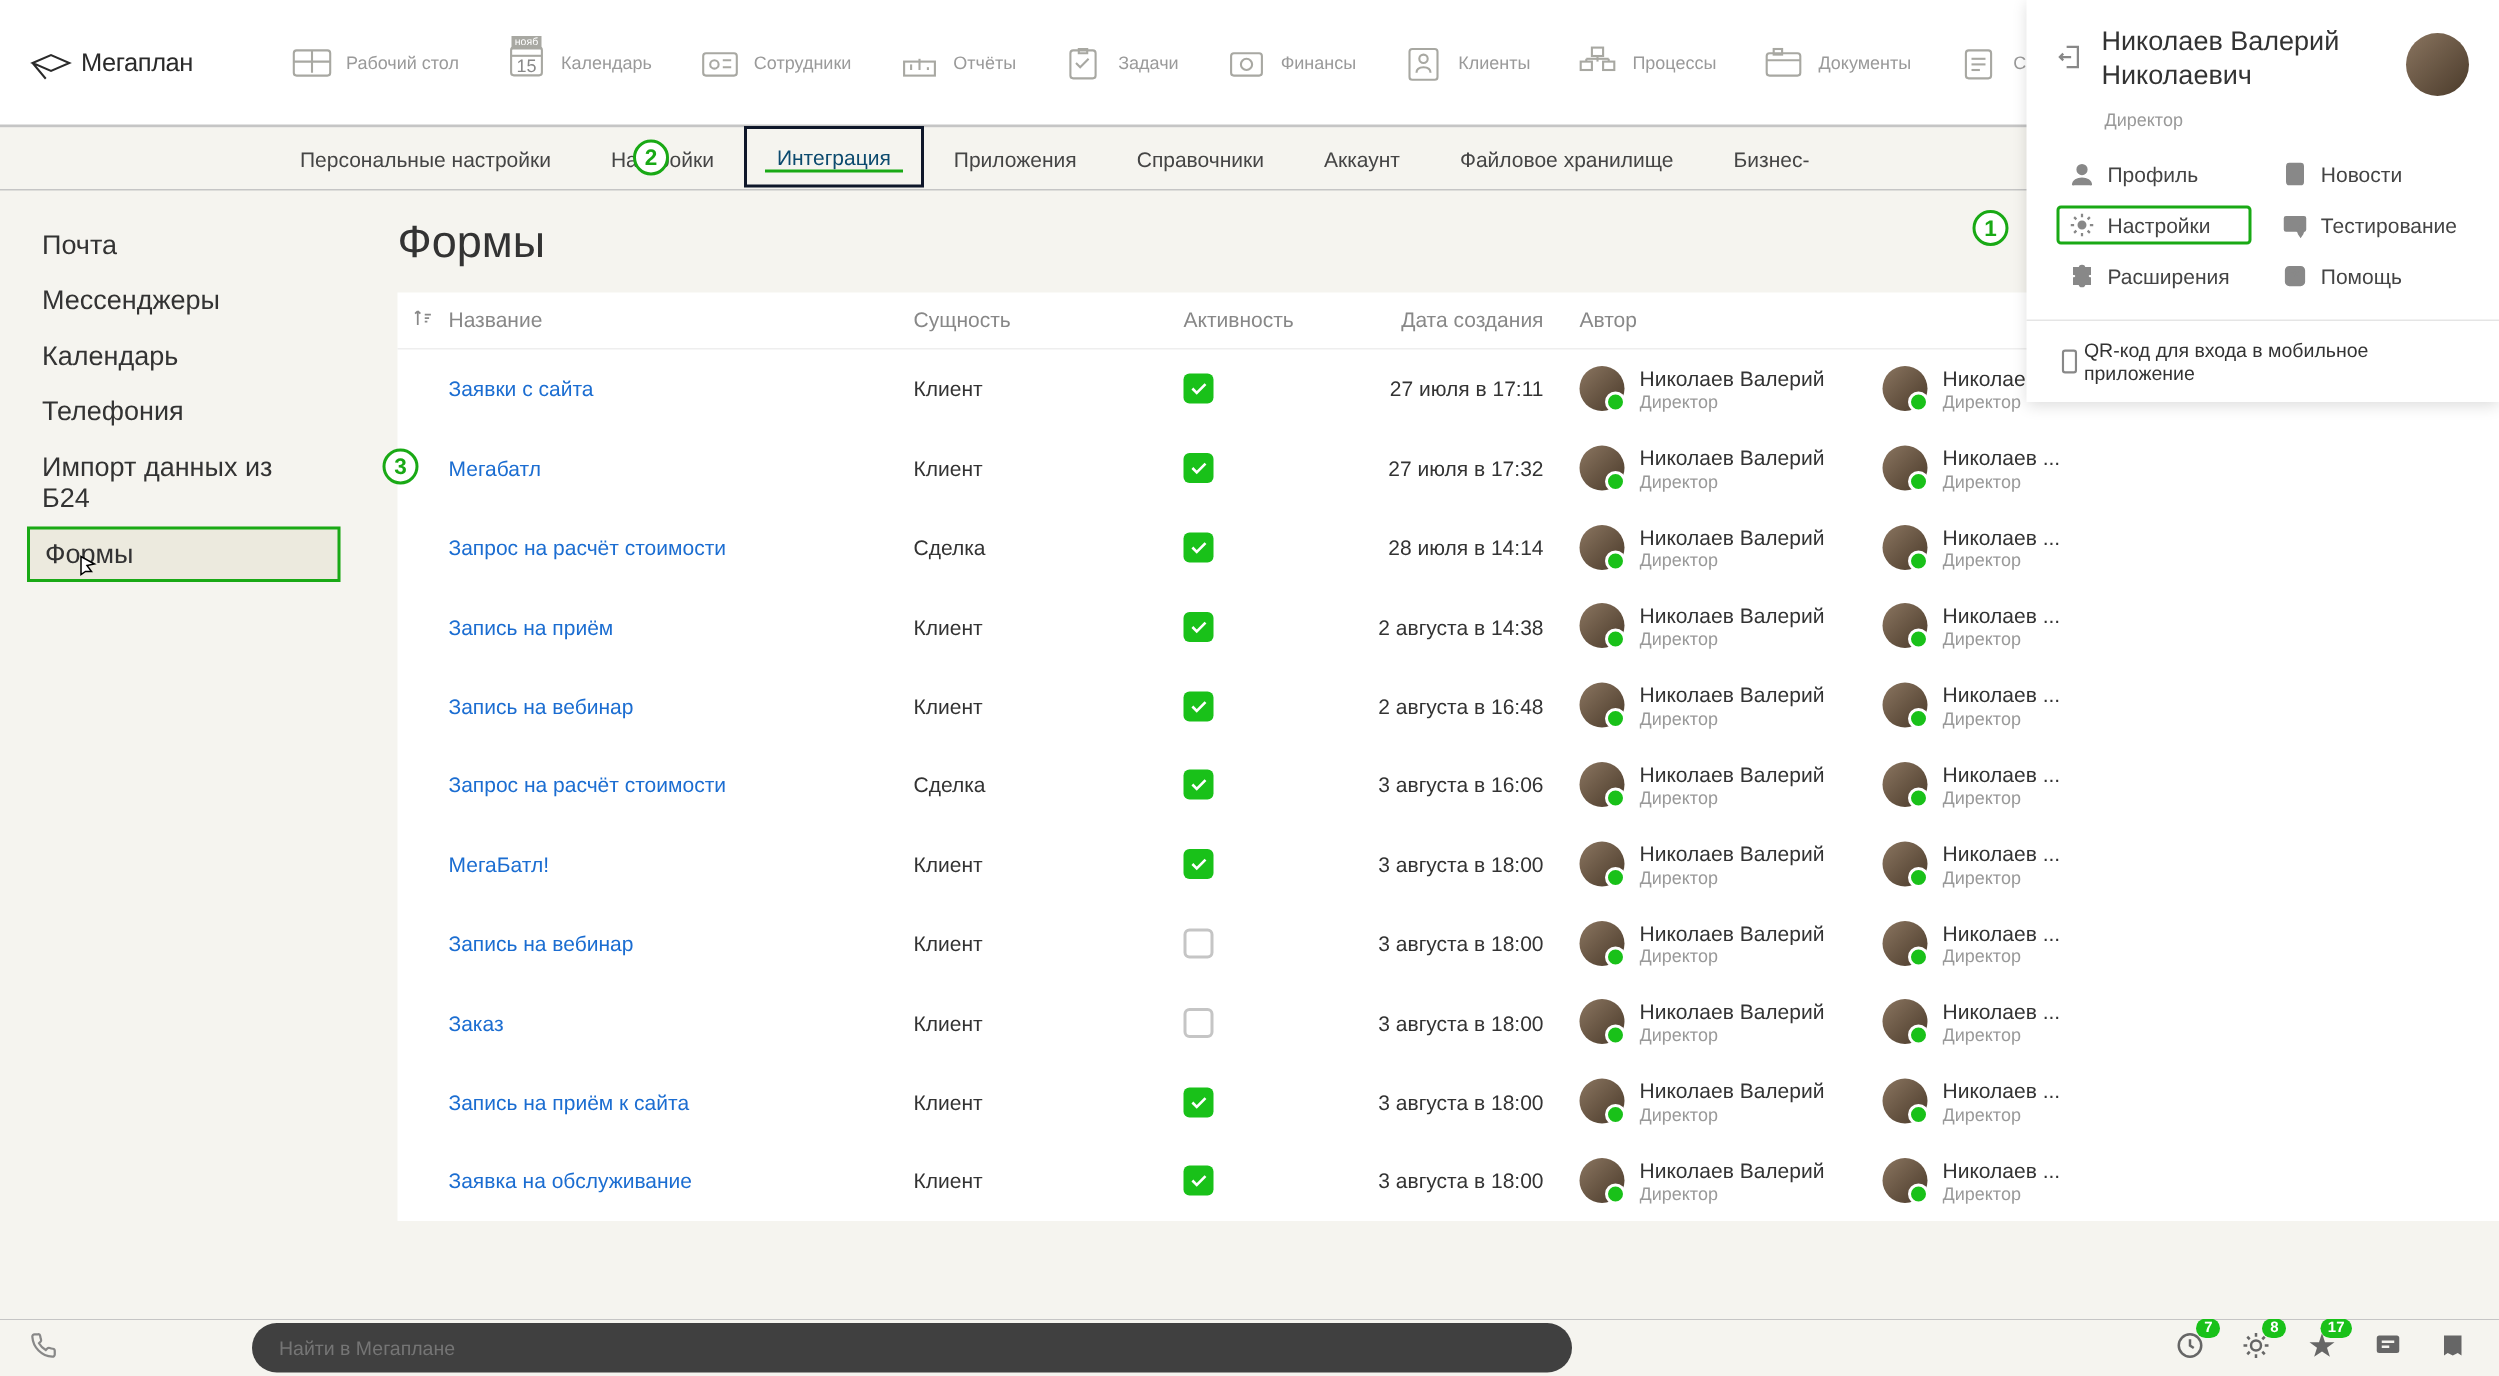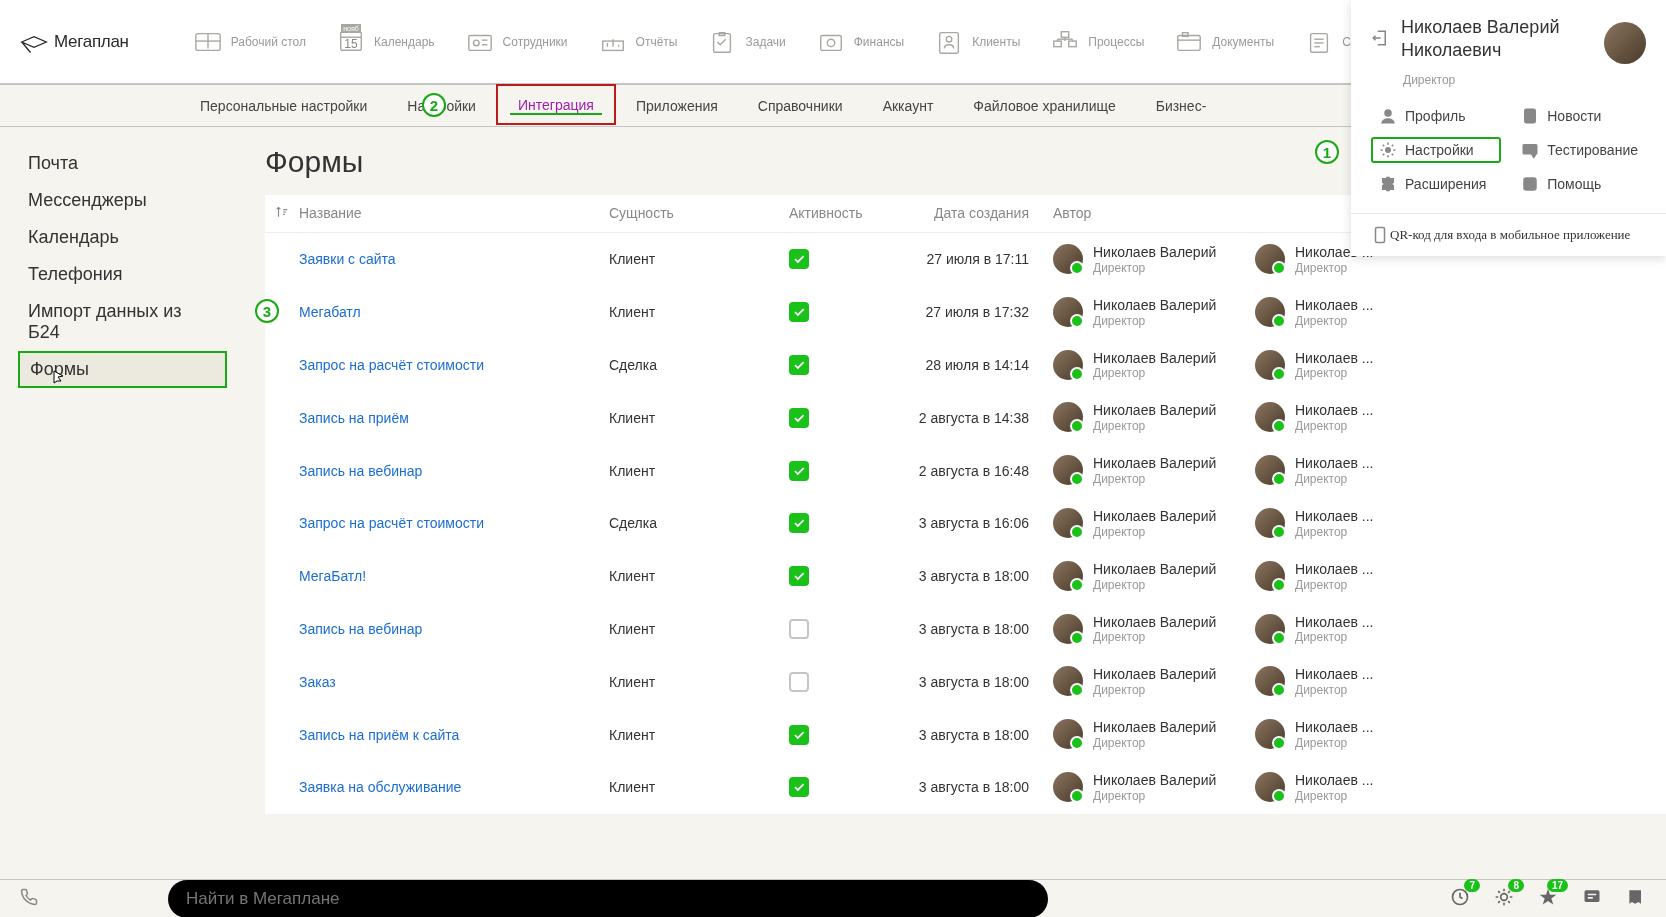--- a/index.html
+++ b/index.html
@@ -20,29 +20,29 @@
   .profile-dropdown { position: absolute; right: 0; top: 0; width: 315px; background: #fff; box-shadow: 0 2px 10px rgba(0,0,0,0.15); z-index: 100; }
   .profile-header { display: flex; align-items: center; padding: 16px 20px 10px 20px; gap: 12px; }
   .profile-logout { color: #888; cursor: pointer; }
   .profile-name { flex: 1; font-size: 18px; font-weight: 400; line-height: 1.3; }
   .profile-role { padding: 0 20px 4px 52px; color: #999; font-size: 12px; }
   .profile-avatar { width: 42px; height: 42px; border-radius: 50%; background: linear-gradient(135deg,#8a7560,#4a3a2a); position: absolute; right: 20px; top: 22px; }
   .profile-menu { padding: 12px 20px 16px 20px; display: grid; grid-template-columns: 1fr 1fr; gap: 8px 12px; }
   .profile-menu-item { display: flex; align-items: center; gap: 8px; padding: 4px 8px; cursor: pointer; color: #444; border-radius: 3px; font-size: 14px; }
   .profile-menu-item.highlighted { border: 2px solid #19a915; padding: 2px 6px; }
   .profile-menu-item svg { width: 18px; height: 18px; fill: #888; }
-  .profile-qr { border-top: 1px solid #e5e5e5; padding: 12px 20px; display: flex; align-items: center; gap: 1px; cursor: pointer; font-size: 13px; font-family: Liberation Serif, serif; }
+  .profile-qr { border-top: 1px solid #e5e5e5; padding: 12px 20px; display: flex; align-items: center; gap: 1px; cursor: pointer; font-size: 13px; }
   
   
   .callout { position: absolute; width: 24px; height: 24px; border: 2px solid #19a915; border-radius: 50%; background: #fff; display: flex; align-items: center; justify-content: center; font-weight: bold; color: #19a915; font-size: 15px; z-index: 50; }
   
   
   .subnav { background: #f5f4ef; display: flex; padding: 0 180px; border-bottom: 1px solid #c5c5c5; height: 42px; align-items: stretch; position: relative; }
   .subnav-item { padding: 0 20px; cursor: pointer; color: #454545; display: flex; align-items: center; font-size: 14px; }
-  .subnav-item.active { border: 2px solid #b91c1c; color: #a21caf; position: relative; top: -1px; background: #f5f4ef; }
+  .subnav-item.active { border: 2px solid #0f172a; color: #0c4a6e; position: relative; top: -1px; background: #f5f4ef; }
   .subnav-item.active::after { content: ''; position: absolute; left: 12px; right: 12px; bottom: 8px; height: 2px; background: #19a915; }
   
   
   .main { display: flex; min-height: calc(100vh - 170px); }
   .sidebar { width: 245px; padding: 18px 0; }
   .sidebar-item { padding: 8px 28px; cursor: pointer; color: #333; font-size: 18px; }
   .sidebar-item.active { border: 2px solid #19a915; background: #eceade; margin: 0 18px 0 18px; padding: 6px 10px; position: relative; }
   .cursor-icon { position: absolute; left: 30px; top: 16px; }
   
   .content { flex: 1; padding: 18px 0 0 20px; }
@@ -68,21 +68,21 @@
   .author-cell { display: flex; align-items: flex-start; gap: 10px; }
   .author-ava { width: 30px; height: 30px; border-radius: 50%; background: linear-gradient(135deg,#8a7560,#4a3a2a); position: relative; flex-shrink: 0; }
   .author-ava::after { content: ''; position: absolute; right: -1px; bottom: -1px; width: 10px; height: 10px; border-radius: 50%; background: #19c119; border: 2px solid #fff; }
   .author-name { font-size: 14px; color: #333; line-height: 1.2; white-space: nowrap; overflow: hidden; text-overflow: ellipsis; }
   .author-role { font-size: 12px; color: #999; }
   .author-text { overflow: hidden; }
   
   
   .footer { position: fixed; bottom: 0; left: 0; right: 0; height: 38px; background: #f5f4ef; border-top: 1px solid #c5c5c5; display: flex; align-items: center; padding: 0 20px; gap: 20px; }
   .footer-search { flex: 1; max-width: 880px; margin-left: 110px; }
-  .footer-search input { width: 100%; border: none; background: #000000; padding: 9px 18px; border-radius: 20px; font-size: 17px; color: #999; }
+  .footer-search input { width: 100%; border: none; background: #404040; padding: 9px 18px; border-radius: 20px; font-size: 13px; color: #999; }
   .footer-icons { display: flex; gap: 24px; align-items: center; margin-left: auto; }
   .footer-icon { position: relative; color: #666; cursor: pointer; }
   .footer-badge { position: absolute; top: -8px; right: -10px; background: #19c119; color: #fff; border-radius: 10px; padding: 1px 5px; font-size: 10px; font-weight: bold; }
 </style>
 </head>
 <body>
 
 <div class="topnav">
   <div class="logo">
     <svg viewBox="0 0 32 32">

